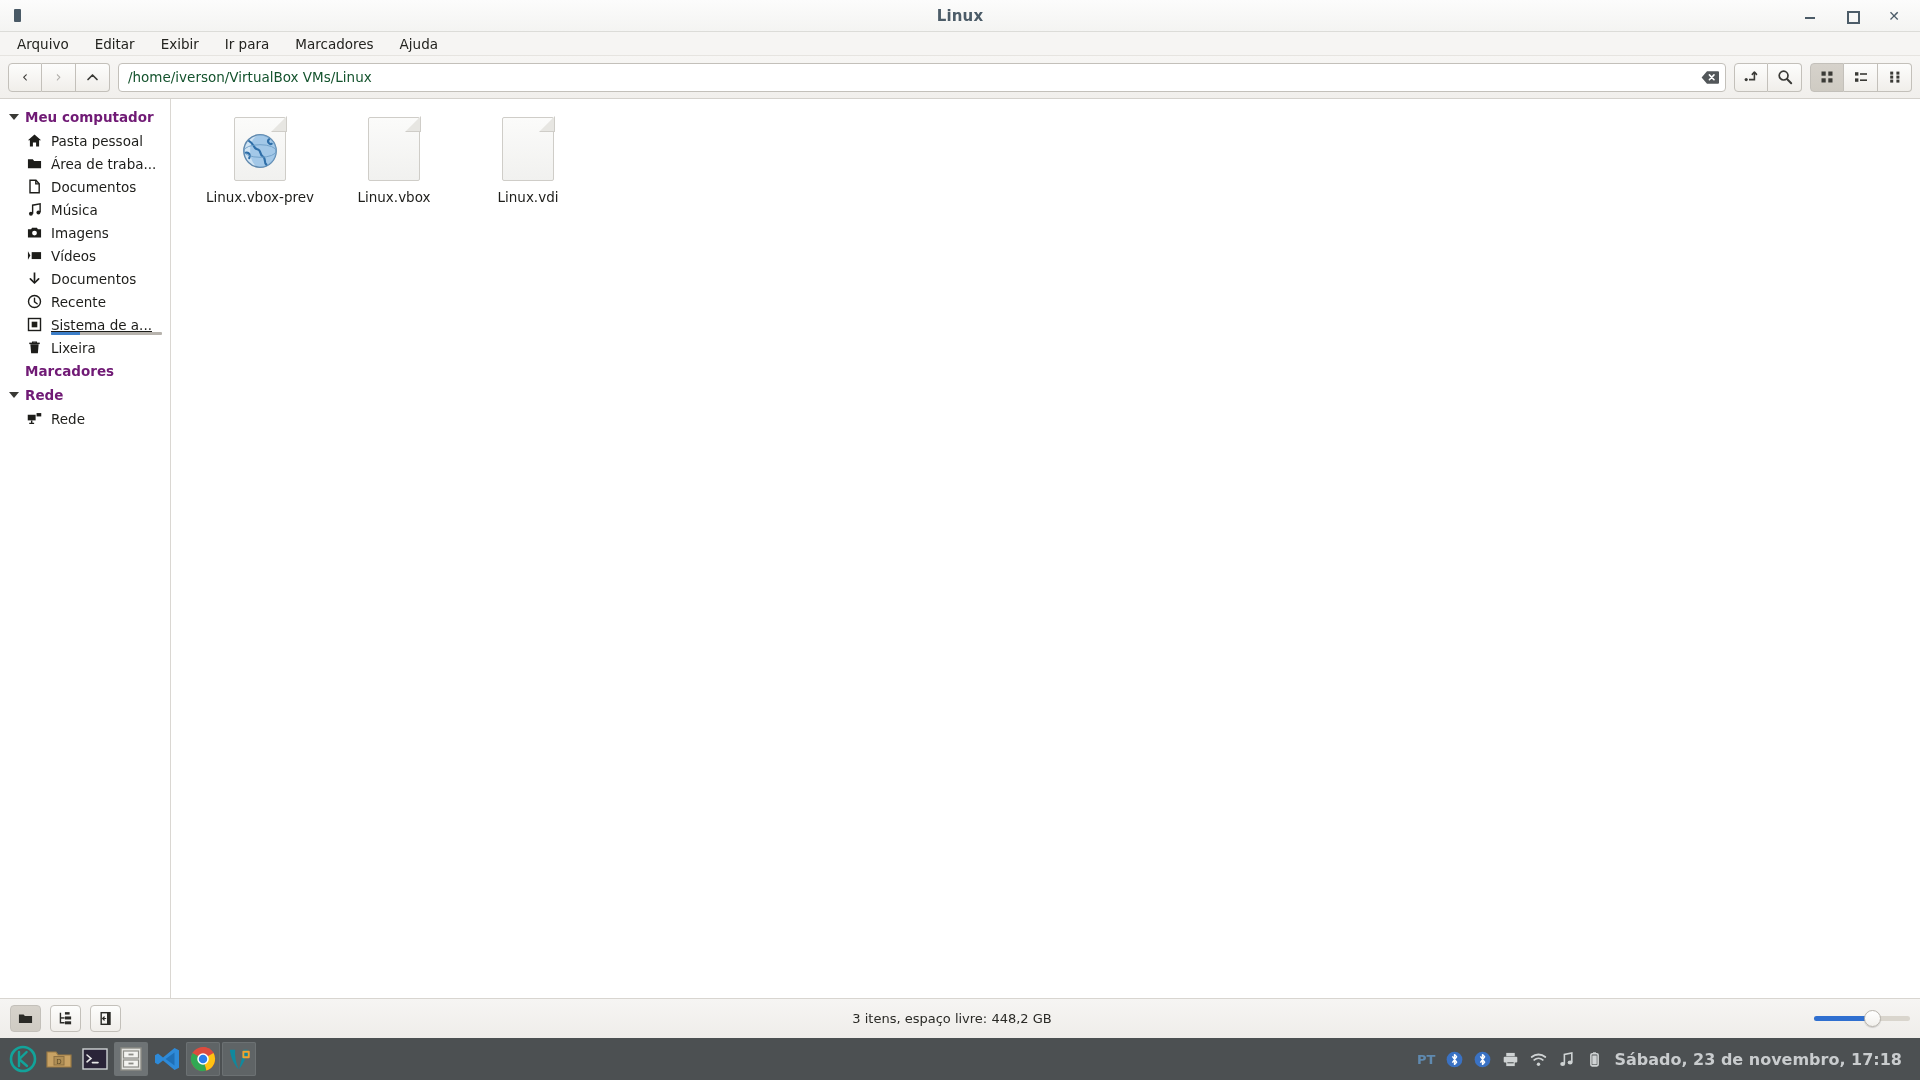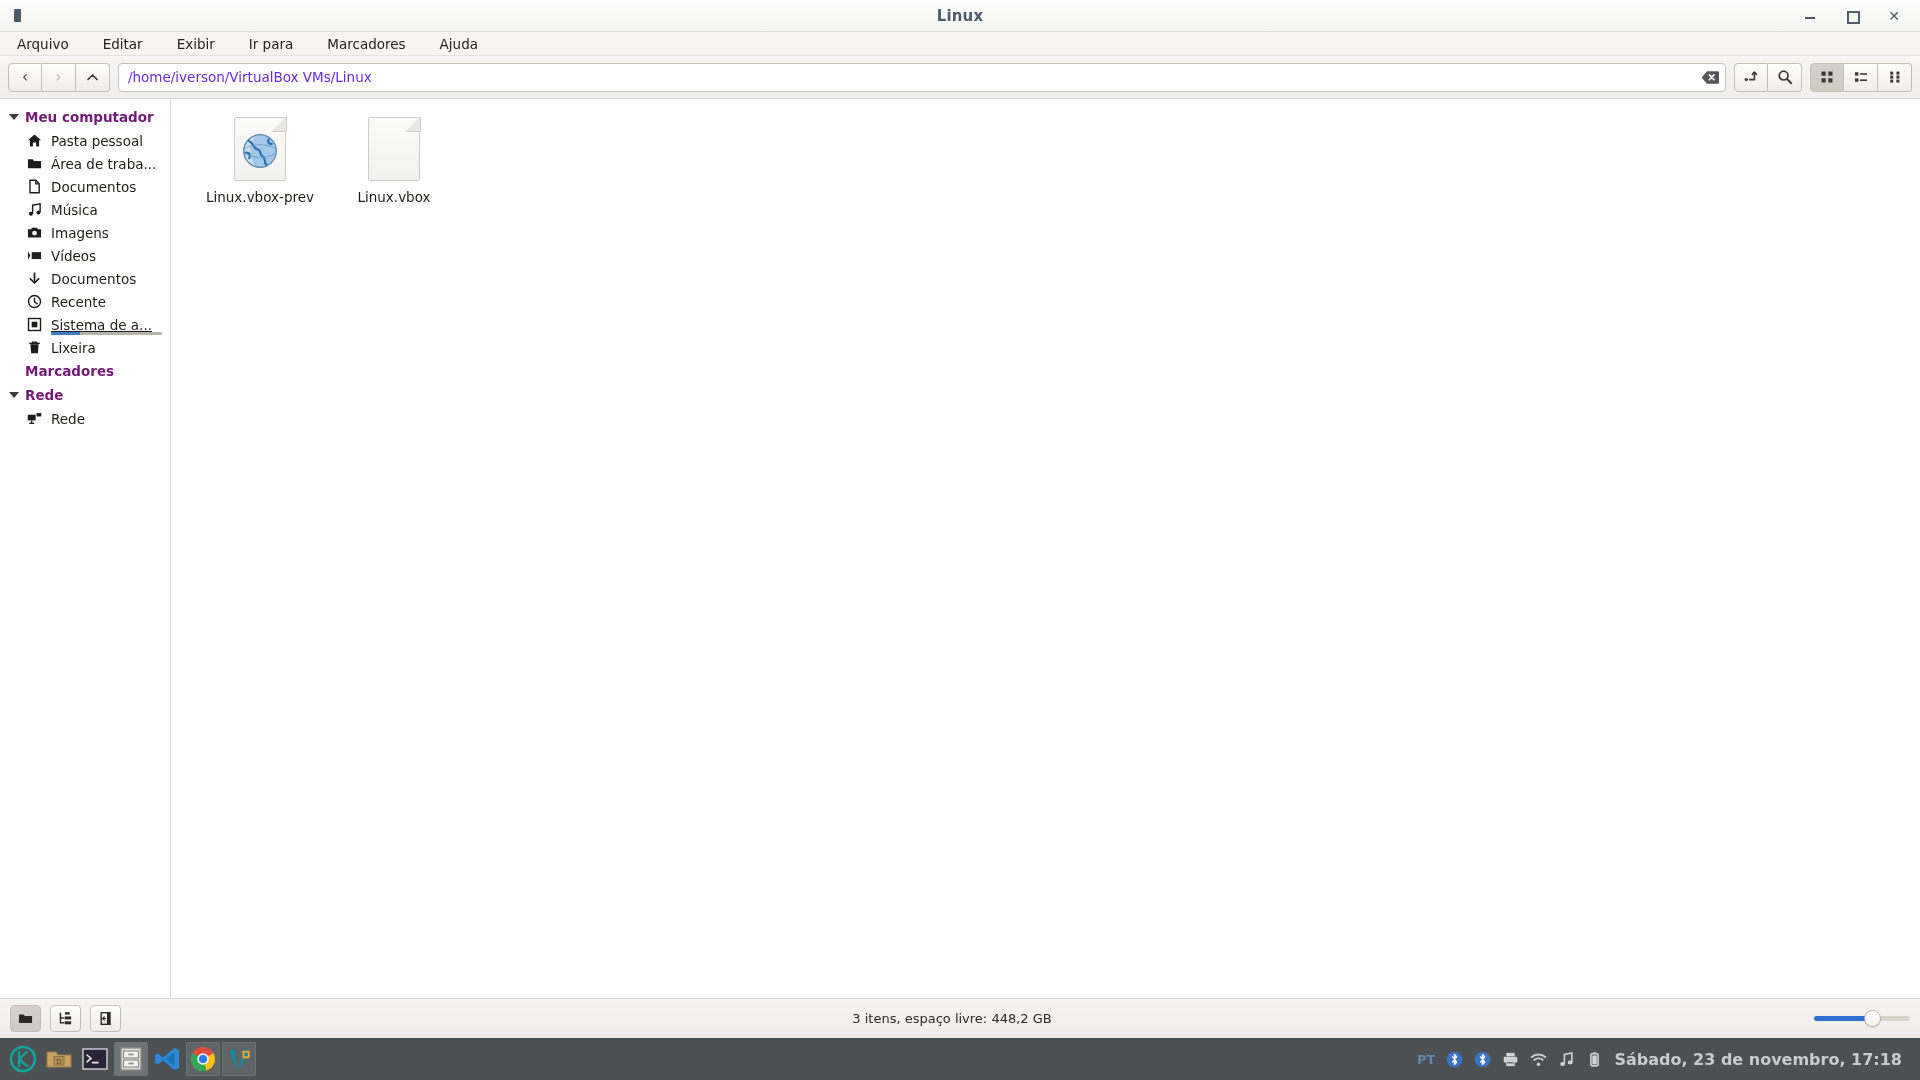--- a/index.html
+++ b/index.html
@@ -25,21 +25,21 @@
   }
   .win-controls { margin-left: auto; display: flex; align-items: center; gap: 26px; padding-right: 18px; z-index:2; }
   .wc { width: 16px; height: 16px; position: relative; cursor: pointer; color:#4c5c68; display:flex; align-items:center; justify-content:center; }
   .wc-min::before { content:""; position:absolute; width:10px; height:2px; background:#4c5c68; top:9px; left:3px; }
   .wc-max::before { content:""; position:absolute; width:9px; height:9px; border:2px solid #4c5c68; left:3px; top:3px; }
   .wc-close { font-size:14px; font-weight:bold; line-height:1; }
 
   
   .menubar {
     height: 24px; min-height:24px; background: #f6f5f3;
-    display:flex; align-items:center; padding-left: 8px; gap: 16px;
+    display:flex; align-items:center; padding-left: 8px; gap: 8px;
     border-bottom: 1px solid #e6e4e0;
   }
   .menu-item { font-size: 13.5px; color: #23231f; padding: 3px 9px; cursor: default; white-space:nowrap; }
 
   
   .toolbar {
     height: 43px; min-height:43px;
     background: linear-gradient(to bottom, #f7f6f4 0%, #f1efec 100%);
     border-bottom: 1px solid #d4d1cc;
     display: flex; align-items: center; padding: 0 8px; gap: 8px;
@@ -56,21 +56,21 @@
   .btn-group .tb-btn:first-child { border-left-width: 1px; border-radius: 4px 0 0 4px; }
   .btn-group .tb-btn:last-child { border-radius: 0 4px 4px 0; }
   .tb-btn.active { background: linear-gradient(to bottom,#d6d2cb,#cfcbc3); }
   .tb-btn.disabled { color: #b0aeaa; }
   .arrow-l, .arrow-r, .arrow-u { font-size: 15px; line-height: 1; font-weight: 500; }
 
   .location-wrap { flex: 1; position: relative; display:flex; align-items:center; }
   .location {
     width: 100%; height: 29px;
     background: #ffffff; border: 1px solid #c3c0ba; border-radius: 4px;
-    font-size: 13.5px; color: #6d28d9; padding: 0 36px 0 9px;
+    font-size: 13.5px; color: #14532d; padding: 0 36px 0 9px;
     font-family: "DejaVu Sans", "Liberation Sans", sans-serif;
     line-height: 27px;
     display:flex; align-items:center;
   }
   .clear-btn {
     position: absolute; right: 7px; top: 50%; transform: translateY(-50%);
     width: 18px; height: 15px; cursor: pointer;
     display:flex; align-items:center; justify-content:center;
   }
 
@@ -417,20 +417,27 @@
         </div>
 
         <div class="file-cell">
           <div class="file-ico">
             <div class="doc-shape"></div>
               <div class="doc-fold"></div>
           </div>
           <div class="file-name">Linux.vbox</div>
         </div>
 
+        <div class="file-cell">
+          <div class="file-ico">
+            <div class="doc-shape"></div>
+              <div class="doc-fold"></div>
+          </div>
+          <div class="file-name">Linux.vdi</div>
+        </div>
 
       </div>
     </div>
   </div>
 
   <div class="statusbar">
     <div class="status-left">
       <div class="sbtn active">
         <svg width="15" height="15" viewBox="0 0 16 16">
             <path d="M1 3.6 H6 L7.3 5.3 H15 V12.8 H1 Z" fill="#2a2a26"></path>

